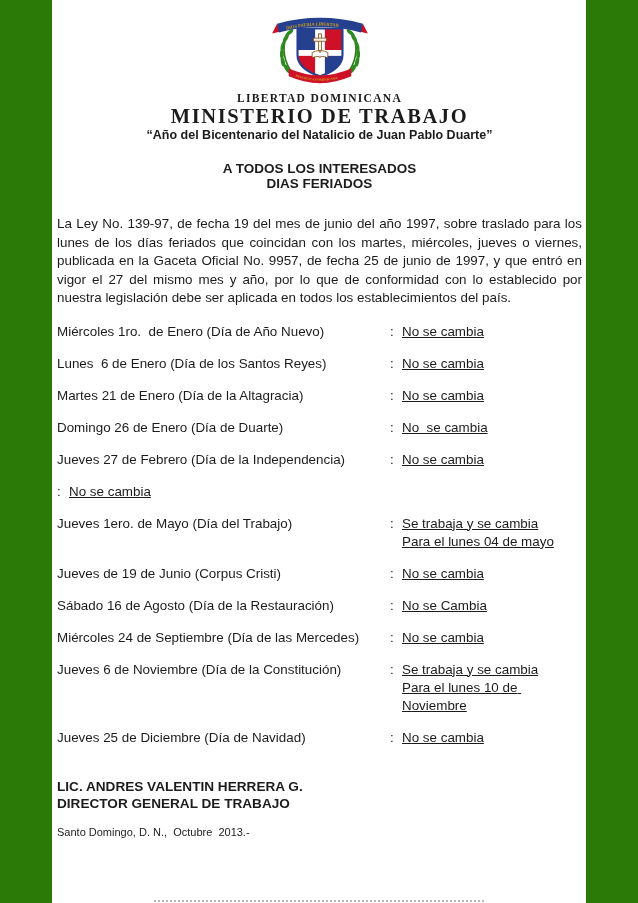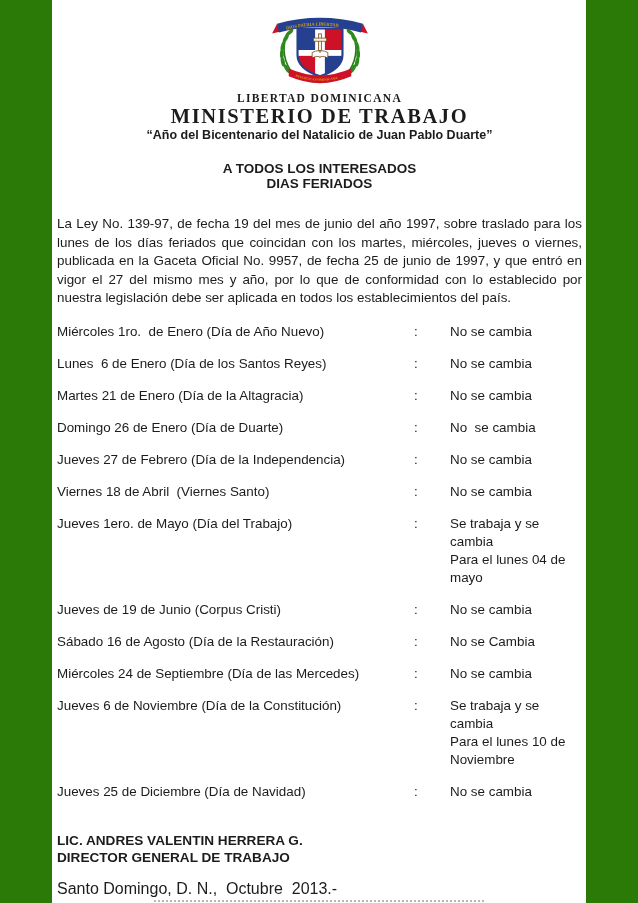--- a/index.html
+++ b/index.html
@@ -40,29 +40,29 @@
   .heading{ text-align:center;font-weight:bold;font-size:13.5px;line-height:15px;}
   .heading.first{margin-top:19px;}
   
   .paragraph{
     margin-top:24px;
     font-size:13.4px;line-height:18.5px;text-align:justify;
   }
   .intro{margin-top:17px;font-size:13.4px;}
   
   .rows{margin-top:15px;font-size:13.4px;line-height:18px;}
-  .row{display:flex;margin-bottom:14px;gap:24px;}
+  .row{display:flex;margin-bottom:14px;}
   .h-left{flex:0 0 333px;white-space:pre-wrap;}
   .h-colon{flex:0 0 12px;}
-  .h-right{white-space:pre-wrap;}
+  .h-right{white-space:pre-wrap;text-decoration:underline;}
   .h-right .l2{display:block;}
   
   .sig-name{margin-top:31px;font-weight:bold;font-size:13.6px;line-height:17px;}
   .sig-title{font-weight:bold;font-size:13.6px;line-height:17px;}
-  .place-date{margin-top:14px;font-size:16px;white-space:pre-wrap;}
+  .place-date{margin-top:14px;font-size:11px;white-space:pre-wrap;}
   .cutoff{
     position:absolute;left:50%;bottom:0;transform:translateX(-50%);
     width:330px;height:3px;border-top:2px dotted #b8b8b8;
   }
   
   .c-blue{fill:var(--flag-blue);}
   .c-red{fill:var(--flag-red);}
   .c-leaf{fill:#2f8a1f;}
   .c-stem{stroke:#277a16;stroke-width:1.6;fill:none;}
   .c-gold{fill:var(--gold);font-weight:bold;}
@@ -168,21 +168,20 @@
         <span class="h-right"><span class="l1">No  se cambia</span><span class="l2"></span></span>
       </div>
 
       <div class="row">
         <span class="h-left">Jueves 27 de Febrero (Día de la Independencia)</span>
         <span class="h-colon">:</span>
         <span class="h-right"><span class="l1">No se cambia</span><span class="l2"></span></span>
       </div>
 
       <div class="row">
-        <span class="h-left">Viernes 18 de Abril  (Viernes Santo)</span>
         <span class="h-colon">:</span>
         <span class="h-right"><span class="l1">No se cambia</span><span class="l2"></span></span>
       </div>
 
       <div class="row">
         <span class="h-left">Jueves 1ero. de Mayo (Día del Trabajo)</span>
         <span class="h-colon">:</span>
         <span class="h-right"><span class="l1">Se trabaja y se cambia</span><span class="l2">Para el lunes 04 de mayo</span></span>
       </div>
 

